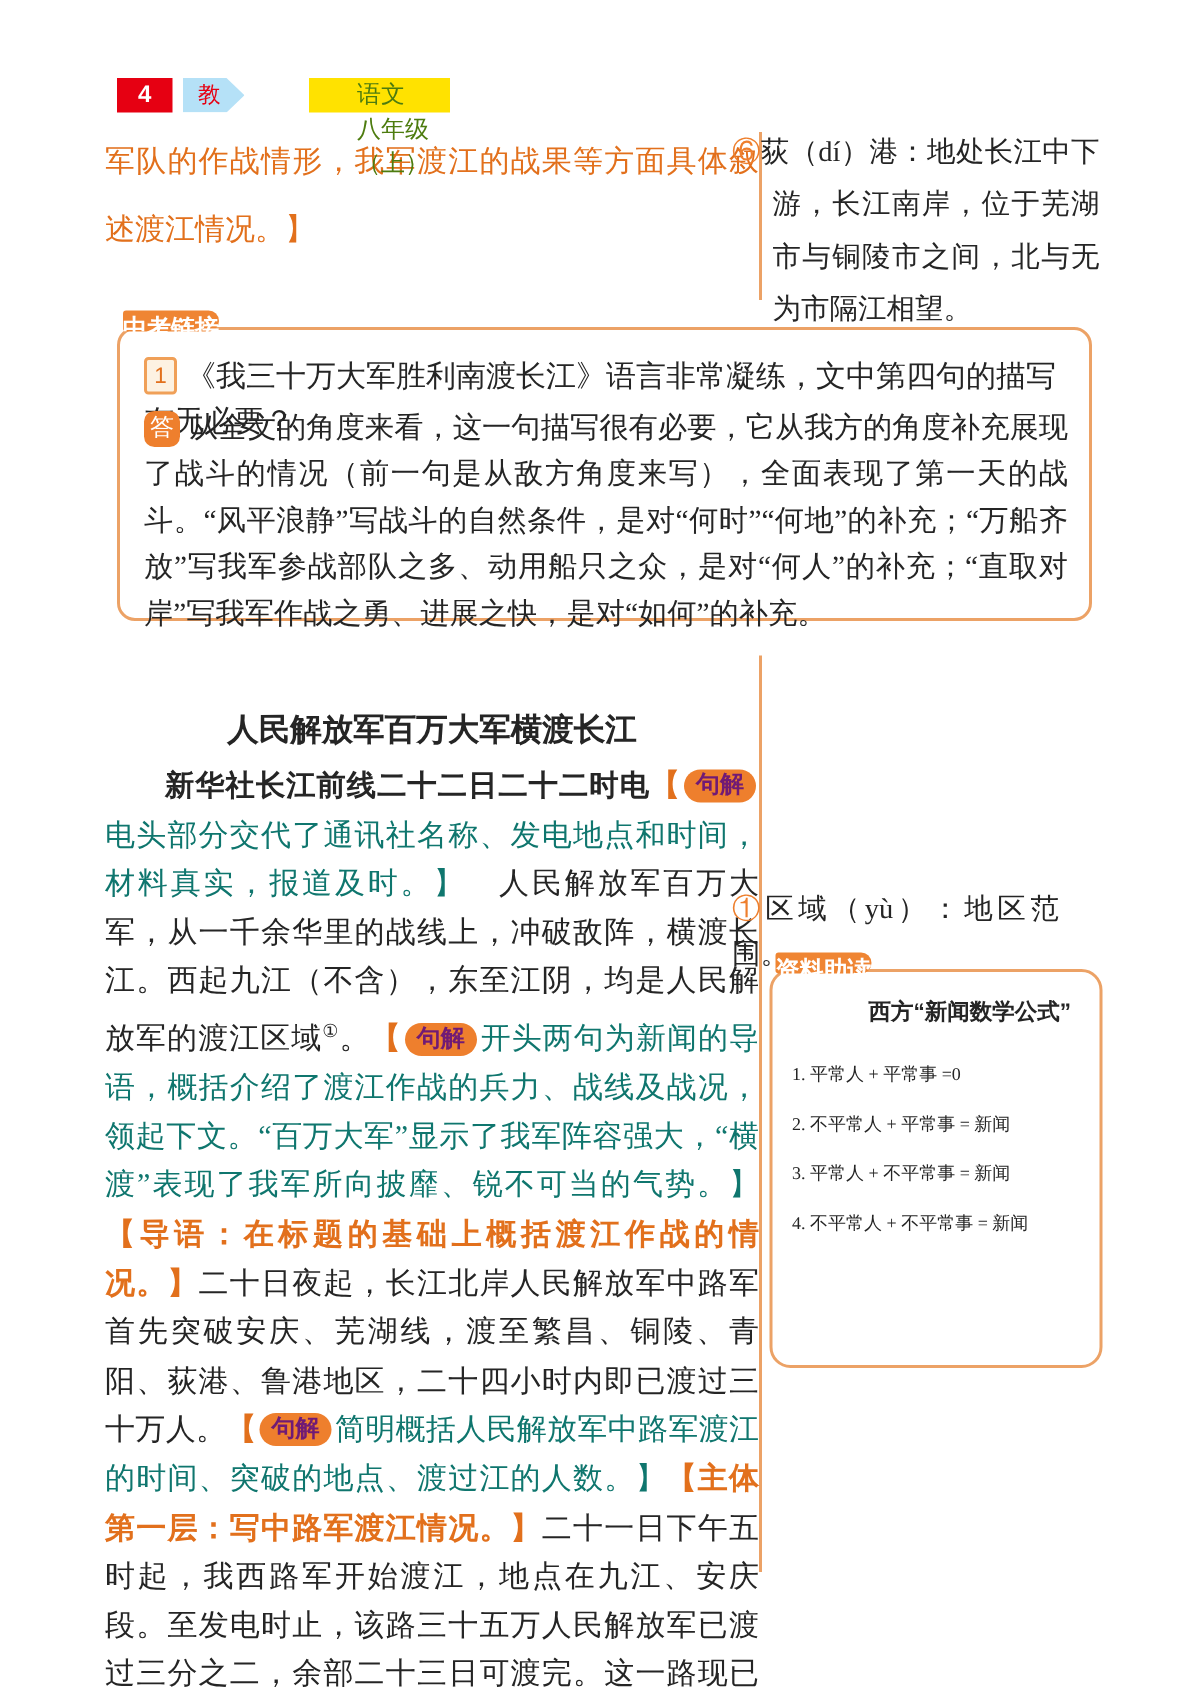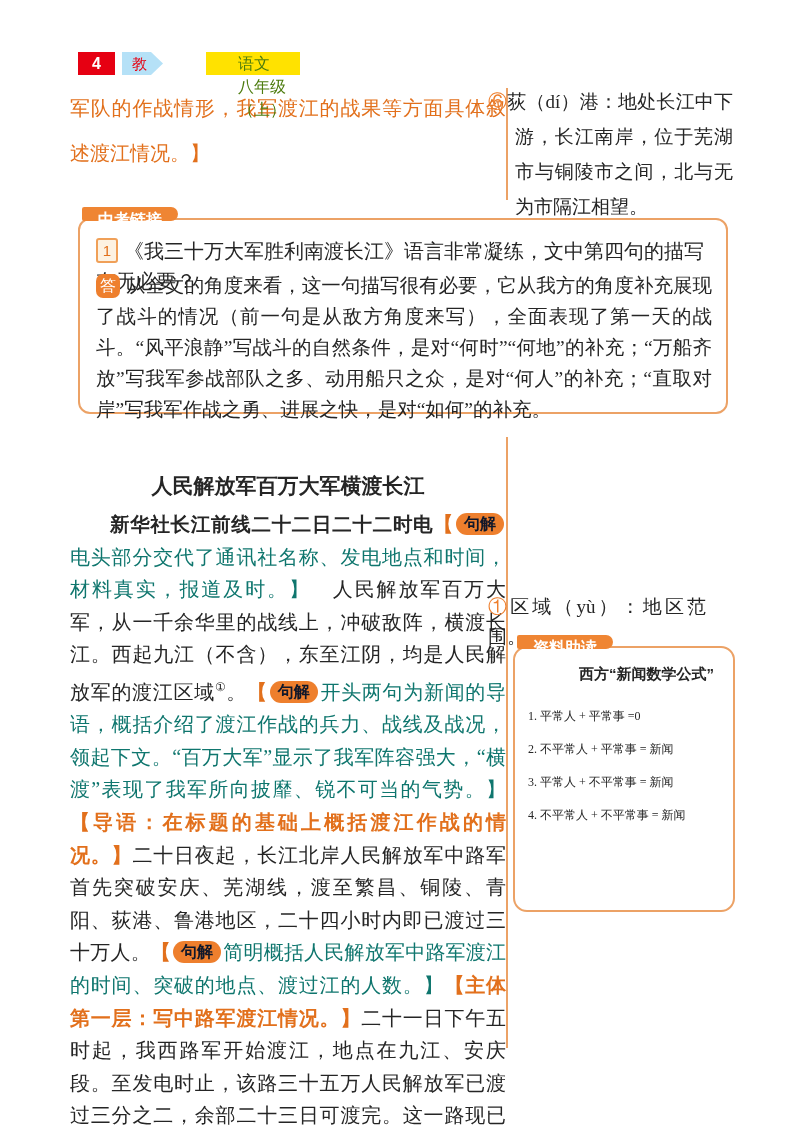--- a/index.html
+++ b/index.html
@@ -35,40 +35,40 @@
   
   .note{position:absolute;left:488px;width:218px;font-size:19px;line-height:35px;
         text-align:justify;}
   .note6{top:84px;padding-left:27px;text-indent:-27px;}
   .note1{top:592px;line-height:30px;}
 
   
   .obox{position:absolute;border:2px solid #eca266;border-radius:12px;background:#fff;}
   .tab{position:absolute;top:-13px;left:2px;background:#ef8533;color:#fff;
        font-family:"Liberation Sans",sans-serif;font-weight:bold;font-size:16px;
-       height:14px;line-height:25px;padding:0 16px;border-radius:3px 10px 10px 3px;}
+       height:14px;line-height:25px;padding:0 0;border-radius:3px 10px 10px 3px;}
   .zkbox{left:78px;top:218px;width:646px;height:192px;}
   .zkq{position:absolute;left:16px;top:16px;right:14px;font-size:20px;line-height:30px;}
   .qnum{display:inline-block;border:2px solid #f0a058;background:#fdf2e2;color:#e2701c;
         width:18px;height:21px;line-height:21px;text-align:center;font-size:15px;
         border-radius:3px;margin-right:6px;vertical-align:2px;
         font-family:"Liberation Sans",sans-serif;}
   .zka{position:absolute;left:16px;top:50px;right:14px;font-size:19.5px;line-height:31px;
        text-align:justify;}
   .abadge{display:inline-block;background:#ee7f2d;color:#fff;width:24px;height:24px;
           line-height:24px;text-align:center;border-radius:7px;font-size:16px;margin-right:6px;
           vertical-align:1px;font-family:"Liberation Sans",sans-serif;}
 
   
   .article{position:absolute;left:70px;top:442px;width:436px;}
   .atitle{font-size:21px;font-weight:bold;text-align:center;line-height:32px;margin-top:28px;}
   .adate{font-size:19px;text-align:center;line-height:34px;}
   .abody{font-size:20px;line-height:32.6px;text-align:justify;text-indent:2em;margin-top:6px;}
   .lead{font-weight:bold;font-family:"Liberation Sans",sans-serif;font-size:19.5px;}
-  .badge{display:inline-block;background:#ee7f2d;color:#0f172a;font-family:"Liberation Sans",sans-serif;
+  .badge{display:inline-block;background:#ee7f2d;color:#701a75;font-family:"Liberation Sans",sans-serif;
          font-weight:bold;font-size:16px;height:22px;line-height:22px;padding:0 8px;
          border-radius:11px;vertical-align:2px;margin:0 2px;text-indent:0;}
 
   
   .zlbox{left:513px;top:646px;width:218px;height:262px;border-radius:14px;}
   .zltitle{position:absolute;left:0;right:0;top:17px;text-align:center;
            font-family:"Liberation Sans",sans-serif;font-weight:bold;font-size:15px;padding-left:45px;}
   .zlitems{position:absolute;left:13px;right:11px;top:52px;font-size:12px;line-height:33px;
            text-align:justify;}
 </style>

